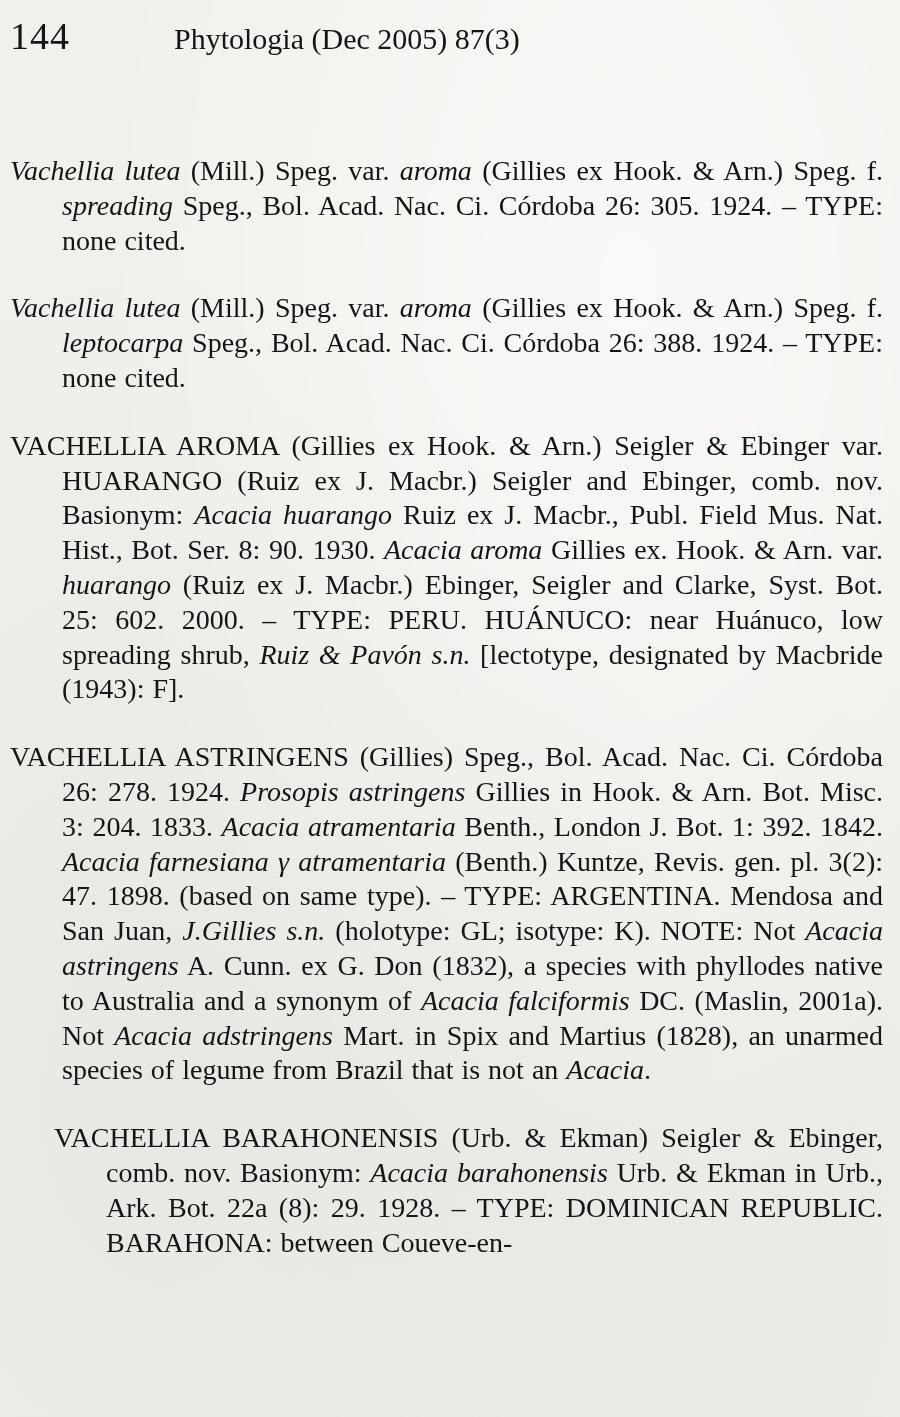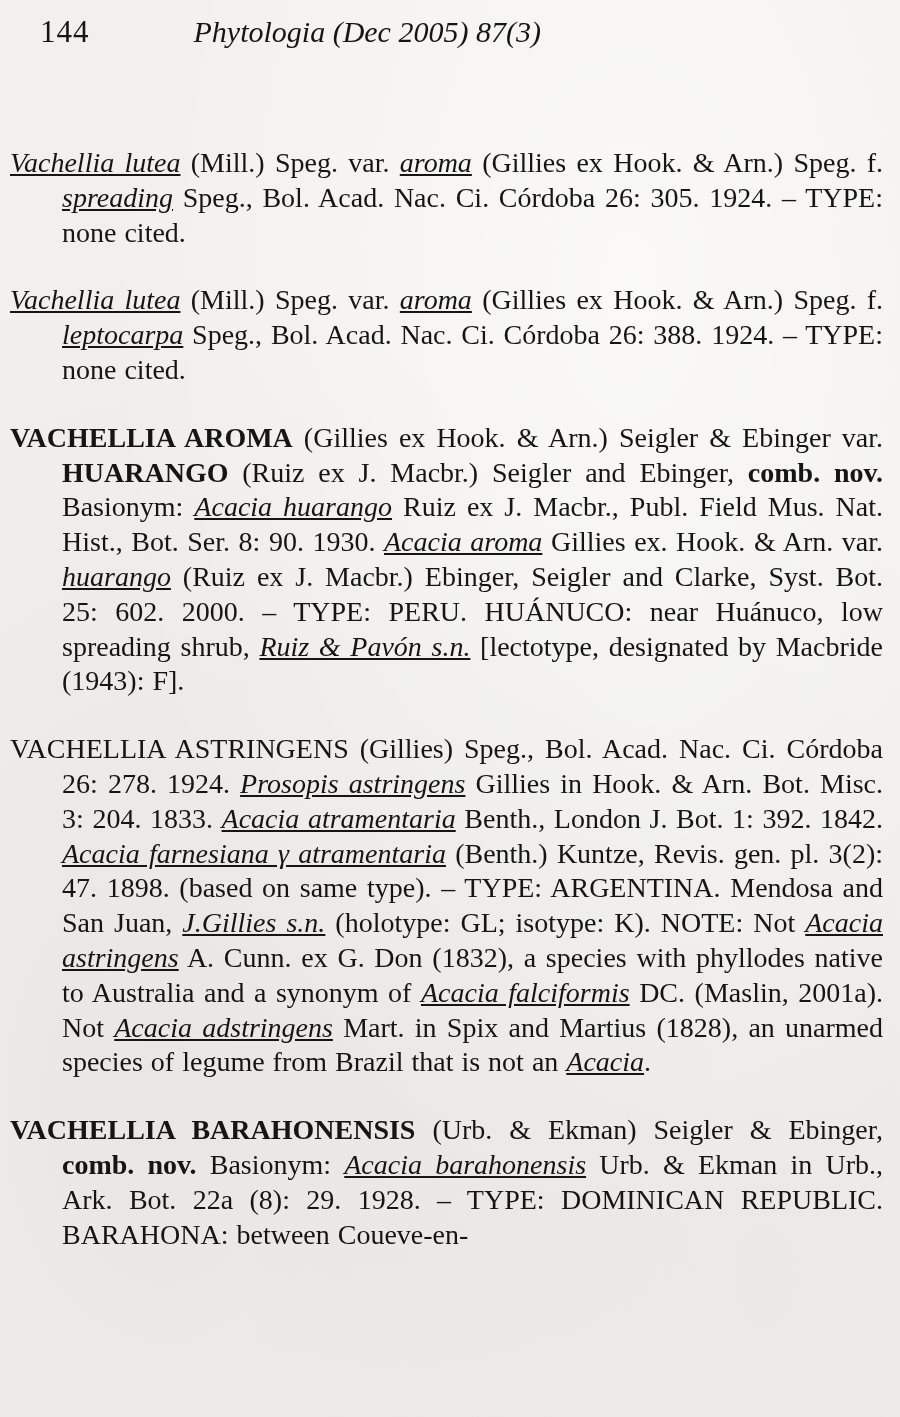--- a/index.html
+++ b/index.html
@@ -18,41 +18,39 @@
     width: 900px;
     height: 1417px;
     padding: 14px 17px 0 10px;
   }
   .header {
     display: flex;
     align-items: baseline;
     margin-bottom: 96px;
   }
   .pageno {
-    font-size: 31px;
+    font-size: 38px;
     letter-spacing: 1px;
-    margin-left: 30px;
   }
   .journal {
-    font-style: italic;
     font-size: 30px;
     margin-left: 104px;
   }
   .entry {
     font-size: 28px;
     line-height: 34.8px;
     text-align: justify;
     padding-left: 52px;
     text-indent: -52px;
     margin-bottom: 33px;
     word-spacing: 1px;
   }
-  .entry:last-child { margin-bottom: 0; }
-  .seg-i { font-style: italic; text-decoration: underline; }
-  .seg-b { font-weight: bold; }
+  .entry:last-child { margin-bottom: 0; margin-left: 44px; }
+  .seg-i { font-style: italic; }
+  .seg-b { font-weight: normal; }
 </style>
 </head>
 <body>
 
 <div class="page">
 
   <div class="header">
     <span class="pageno">144</span>
     <span class="journal">Phytologia (Dec 2005) 87(3)</span>
   </div>

